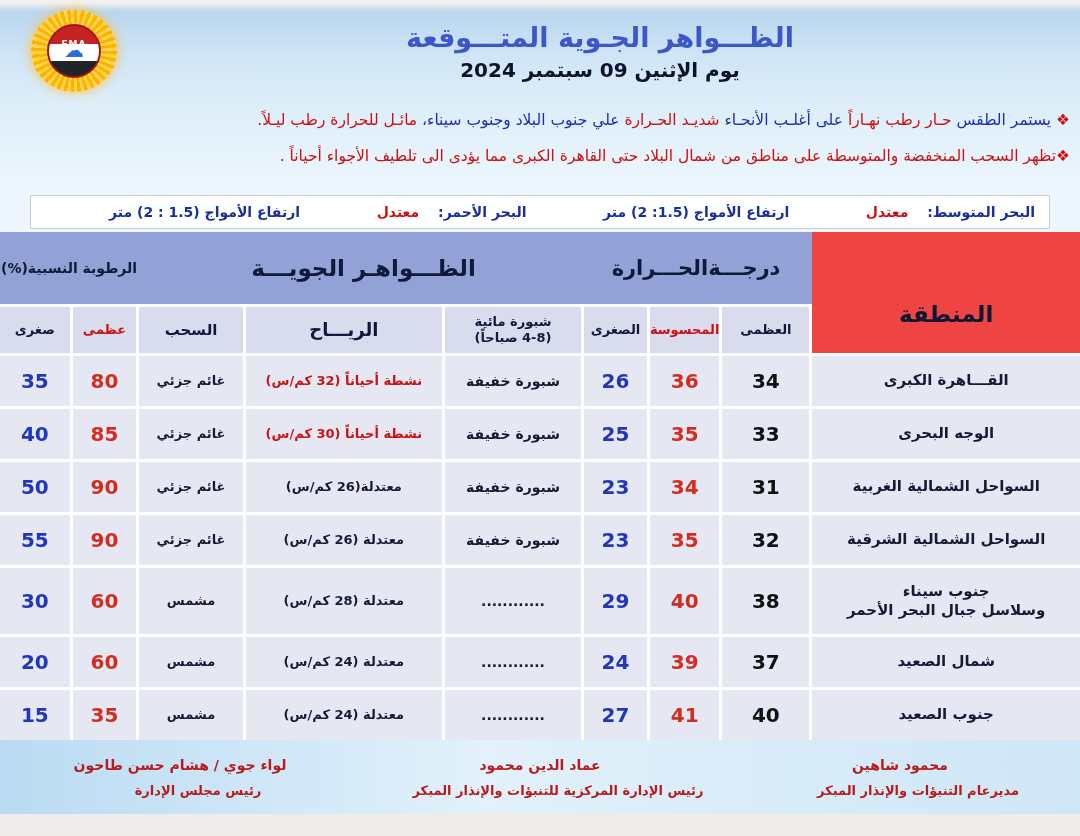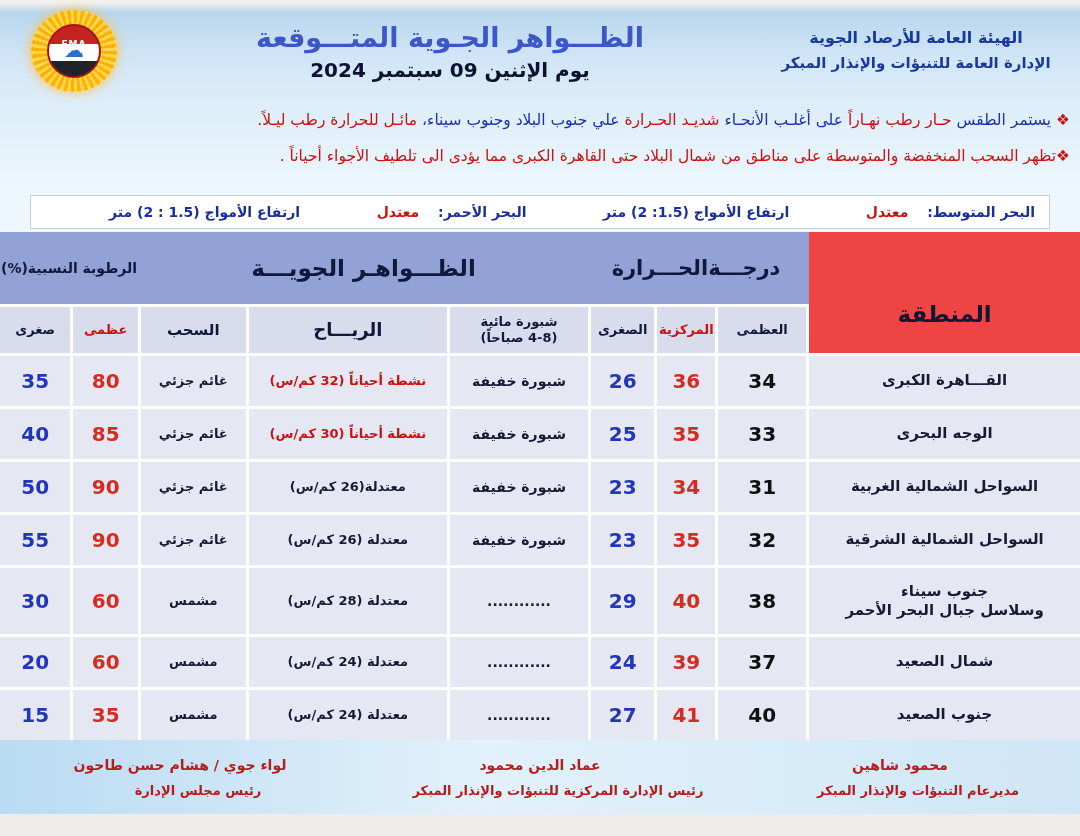--- a/index.html
+++ b/index.html
@@ -88,24 +88,20 @@
     display:flex; align-items:center; }
   .sig{ flex:1; text-align:center; color:#b71c1c; font-weight:bold; }
   .sig-name{ font-size:14px; margin-bottom:10px; }
   .sig-title{ font-size:13px;padding-left:36px; }
   .bottom-strip{ height:22px; background:#efedeb; }
 </style>
 </head>
 <body>
 
 <div class="hdr-zone">
-  <div class="org-block">
-    <div class="org-l1">الهيئة العامة للأرصاد الجوية</div>
-    <div class="org-l2">الإدارة العامة للتنبؤات والإنذار المبكر</div>
-  </div>
   <div class="title-block">
     <div class="main-title">الظـــواهر الجـوية المتـــوقعة</div>
     <div class="date-line">يوم الإثنين 09 سبتمبر 2024</div>
   </div>
   <div class="logo-wrap">
     <div class="logo-sun">
       <div class="logo-core">
         <div class="logo-ema">EMA</div>
         <div class="logo-cloud">☁</div>
       </div>
@@ -148,21 +144,21 @@
     </div>
     <div class="band-seg seg-hum">
       <span>الرطوبة النسبية</span>
       <span>(%)</span>
     </div>
   </div>
 
   <div class="region-head">المنطقة</div>
 
   <div class="sub">العظمى</div>
-  <div class="sub red-text">المركزية</div>
+  <div class="sub red-text">المحسوسة</div>
   <div class="sub blue-text">الصغرى</div>
   <div class="sub">
     <span>شبورة مائية</span>
     <span>(4-8 صباحاً)</span>
   </div>
   <div class="sub" style="font-size:18px;">الريـــاح</div>
   <div class="sub" style="font-size:15px;">السحب</div>
   <div class="sub red-text">عظمى</div>
   <div class="sub blue-text">صغرى</div>
 

